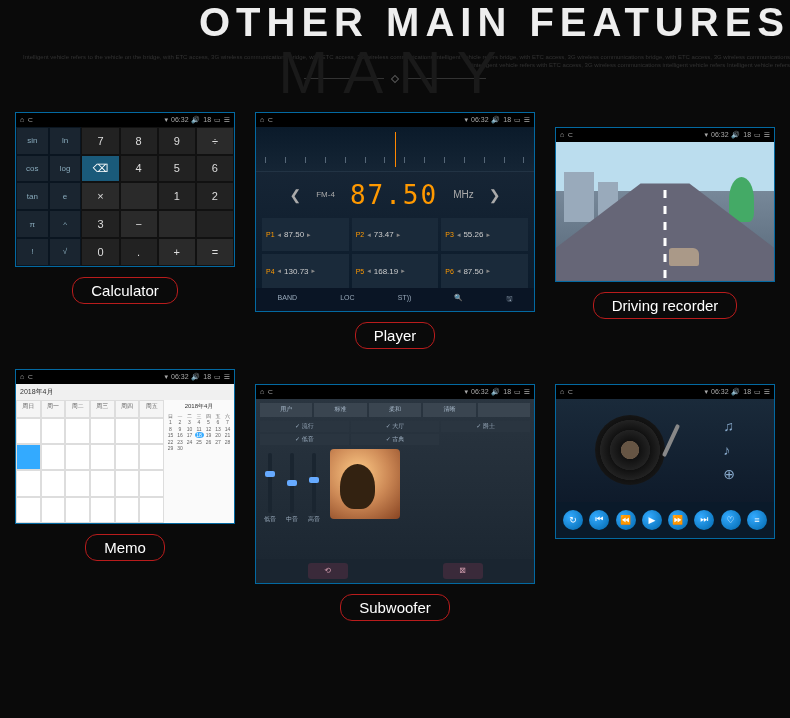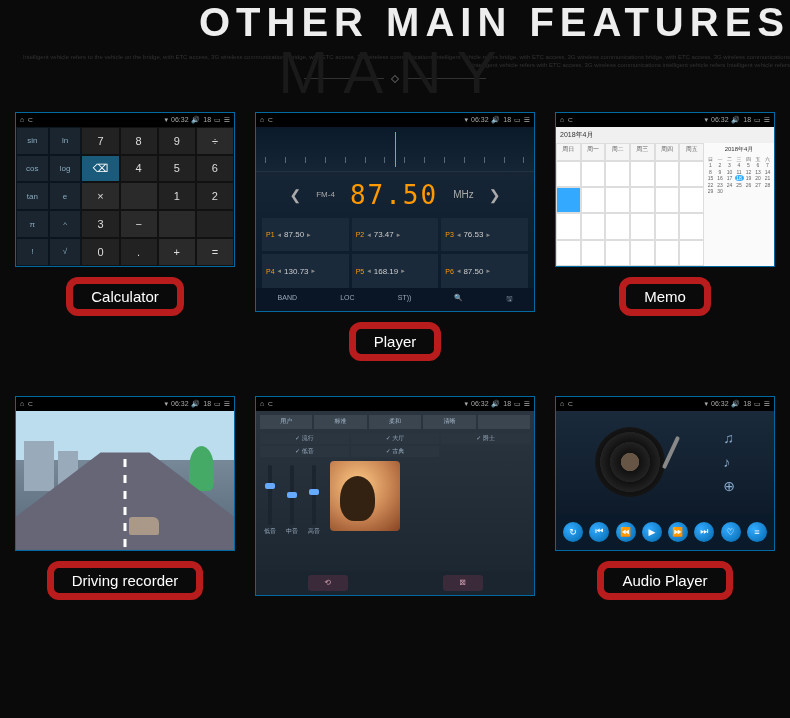--- a/index.html
+++ b/index.html
@@ -9,21 +9,21 @@
 .title{position:relative;font-size:40px;color:#eee;font-weight:bold;letter-spacing:6px;z-index:2}
 .subtitle{font-size:6px;color:#333;margin-top:8px;line-height:1.4}
 .divider{display:flex;align-items:center;justify-content:center;gap:8px;margin-top:6px}
 .divider-line{width:80px;height:1px;background:#333}
 .divider-dot{width:6px;height:6px;border:1px solid #555;transform:rotate(45deg)}
 .grid{display:flex;flex-wrap:wrap;justify-content:center;gap:20px;padding:20px 10px;margin-top:10px}
 .col{display:flex;flex-direction:column;align-items:center}
 .card{border:1px solid #0369a1;background:#701a75}
 .card.side{width:220px;height:155px}
 .card.center{width:280px;height:200px}
-.label{color:#fff;font-size:15px;border:7px solid #b91c1c;border-radius:12px;padding:4px 18px;margin-top:10px;background:#0a0a0a}
+.label{color:#fff;font-size:15px;border:1px solid #b91c1c;border-radius:12px;padding:4px 18px;margin-top:10px;background:#0a0a0a}
 .statusbar{height:14px;background:#000;display:flex;align-items:center;justify-content:space-between;padding:0 4px;font-size:7px;color:#aaa}
 .statusbar .left,.statusbar .right{display:flex;gap:3px;align-items:center}
 
 .calc-body{display:flex;height:calc(100% - 14px)}
 .calc-sci{width:30%;display:grid;grid-template-columns:1fr 1fr;background:#1a2530}
 .calc-sci div{display:flex;align-items:center;justify-content:center;font-size:8px;color:#8ab;border:0.5px solid #0a1520}
 .calc-num{width:70%;display:grid;grid-template-columns:repeat(4,1fr);grid-template-rows:repeat(5,1fr);background:#222}
 .calc-num div{display:flex;align-items:center;justify-content:center;font-size:11px;color:#ddd;border:0.5px solid #111}
 .calc-num .op{background:#2a2a2a}
 .calc-num .del{background:#1a5a7a;color:#fff}
@@ -218,21 +218,21 @@
             </div>
             <div class="preset">
               <span class="pn">P2</span>
               <span class="pa">◂</span>
               <span>73.47</span>
               <span class="pa">▸</span>
             </div>
             <div class="preset">
               <span class="pn">P3</span>
               <span class="pa">◂</span>
-              <span>76.53</span>
+              <span>55.26</span>
               <span class="pa">▸</span>
             </div>
             <div class="preset">
               <span class="pn">P4</span>
               <span class="pa">◂</span>
               <span>130.73</span>
               <span class="pa">▸</span>
             </div>
             <div class="preset">
               <span class="pn">P5</span>
@@ -250,20 +250,48 @@
         <div class="radio-bottom" id="radio-bottom">
             <div>BAND</div>
             <div>LOC</div>
             <div>ST))</div>
             <div>🔍</div>
             <div>🖫</div>
           </div>
       </div>
     </div>
     <div class="label">Player</div>
+  </div>
+
+  <div class="col row2">
+    <div class="card side">
+      <div class="statusbar">
+          <div class="left">
+            <span>⌂</span>
+            <span>⊂</span>
+          </div>
+          <div class="right">
+            <span>▾</span>
+            <span>06:32</span>
+            <span>🔊</span>
+            <span>18</span>
+            <span>▭</span>
+            <span>☰</span>
+          </div>
+        </div>
+      <div class="drive-body">
+        <div class="building b1"></div>
+          <div class="building b2"></div>
+          <div class="tree"></div>
+        <div class="road"></div>
+          <div class="lane"></div>
+          <div class="car"></div>
+      </div>
+    </div>
+    <div class="label">Driving recorder</div>
   </div>
 
   <div class="col">
     <div class="card side">
       <div class="statusbar">
           <div class="left">
             <span>⌂</span>
             <span>⊂</span>
           </div>
           <div class="right">
@@ -354,48 +382,20 @@
                 <div>30</div>
               </div>
           </div>
         </div>
       </div>
     </div>
     <div class="label">Memo</div>
   </div>
 
   <div class="col row2">
-    <div class="card side">
-      <div class="statusbar">
-          <div class="left">
-            <span>⌂</span>
-            <span>⊂</span>
-          </div>
-          <div class="right">
-            <span>▾</span>
-            <span>06:32</span>
-            <span>🔊</span>
-            <span>18</span>
-            <span>▭</span>
-            <span>☰</span>
-          </div>
-        </div>
-      <div class="drive-body">
-        <div class="building b1"></div>
-          <div class="building b2"></div>
-          <div class="tree"></div>
-        <div class="road"></div>
-          <div class="lane"></div>
-          <div class="car"></div>
-      </div>
-    </div>
-    <div class="label">Driving recorder</div>
-  </div>
-
-  <div class="col row2">
     <div class="card center">
       <div class="statusbar">
           <div class="left">
             <span>⌂</span>
             <span>⊂</span>
           </div>
           <div class="right">
             <span>▾</span>
             <span>06:32</span>
             <span>🔊</span>
@@ -441,20 +441,21 @@
               </div>
             </div>
           <div class="sub-img"></div>
         </div>
         <div class="sub-bottom" id="sub-bottom">
             <div>⟲</div>
             <div>⊠</div>
           </div>
       </div>
     </div>
+    <div class="label">Subwoofer</div>
   </div>
 
   <div class="col row2">
     <div class="card side">
       <div class="statusbar">
           <div class="left">
             <span>⌂</span>
             <span>⊂</span>
           </div>
           <div class="right">
@@ -480,15 +481,14 @@
             <div class="audio-btn">⏮</div>
             <div class="audio-btn">⏪</div>
             <div class="audio-btn">▶</div>
             <div class="audio-btn">⏩</div>
             <div class="audio-btn">⏭</div>
             <div class="audio-btn">♡</div>
             <div class="audio-btn">≡</div>
           </div>
       </div>
     </div>
-    <div class="label">Audio Player</div>
   </div>
 </div>
 
 </body></html>

